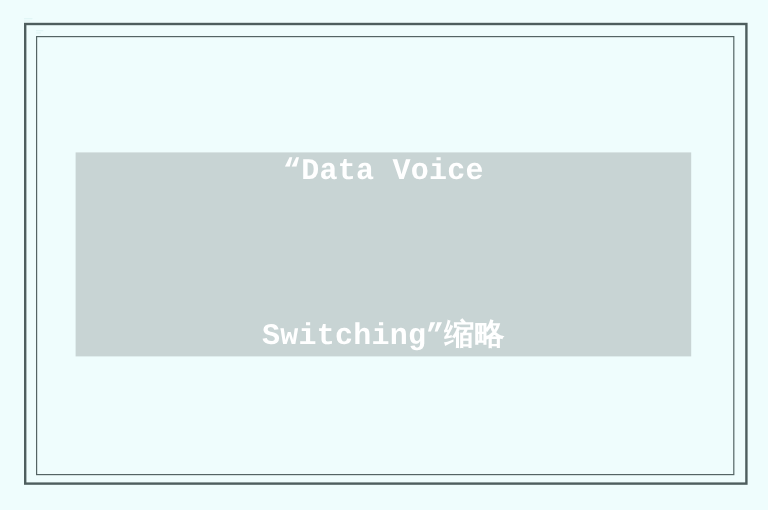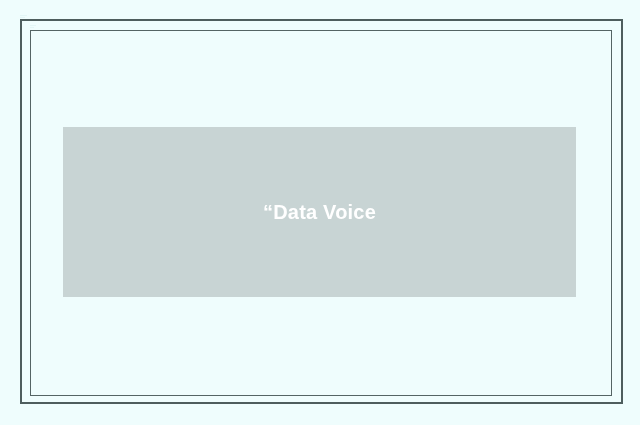--- a/index.html
+++ b/index.html
@@ -67,23 +67,23 @@
     height: 170px;
     background: #c8d4d4;
     display: flex;
     align-items: center;
     justify-content: center;
     box-sizing: border-box;
   }
 
   .placeholder-caption {
     color: #ffffff;
-    font-family: Liberation Sans, sans-serif;
+    font-family: Liberation Mono, monospace;
     font-weight: bold;
-    font-size: 20px;
+    font-size: 25px;
     line-height: 46px;
     letter-spacing: 0.2px;
     text-align: center;
     margin: 0;
     padding: 0;
     white-space: pre;
     user-select: none;
   }
 
   .caption-line {
@@ -100,16 +100,17 @@
   <div class="artifact a3"></div>
   <div class="artifact a4"></div>
 
   <div class="frame-outer"></div>
 
   <div class="frame-inner"></div>
 
   <div class="placeholder-block">
     <div class="placeholder-caption">
       <span class="caption-line">“Data Voice</span>
+      <span class="caption-line">Switching”缩略</span>
     </div>
   </div>
 
 </div>
 
 </body></html>

